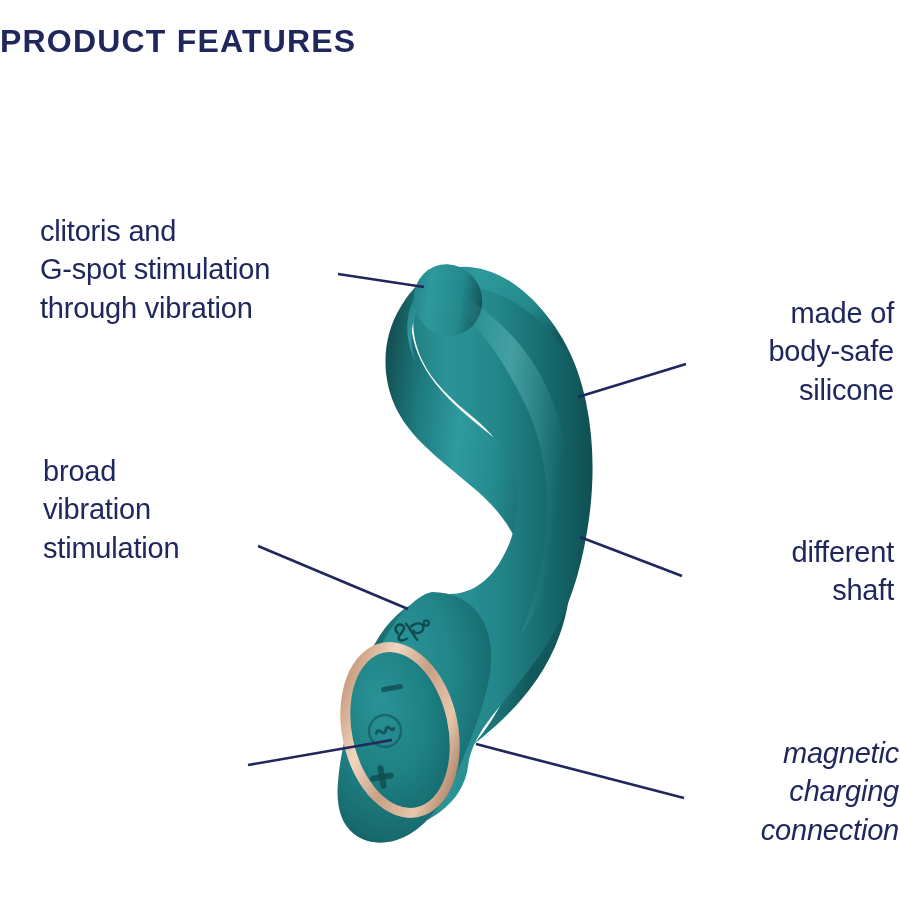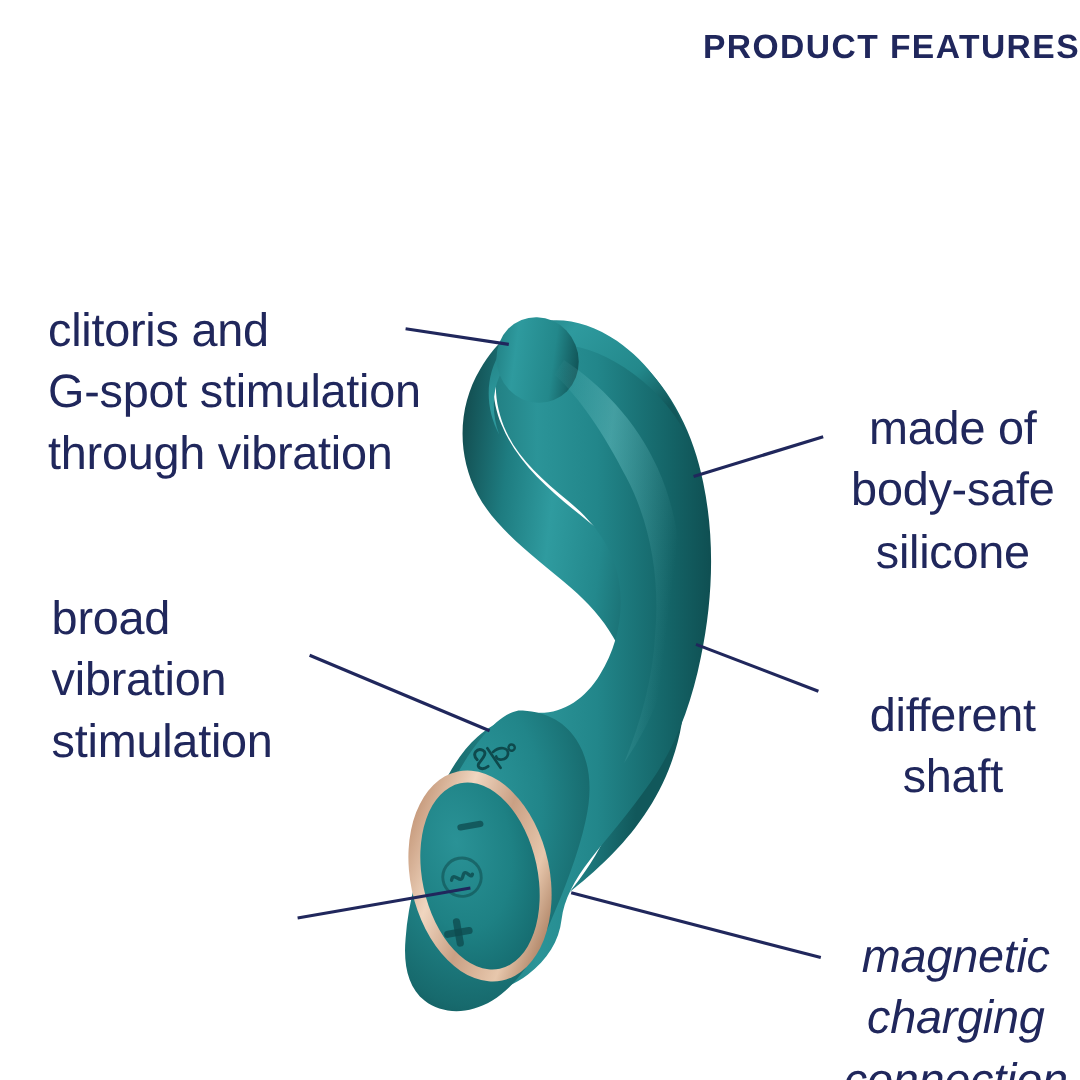--- a/index.html
+++ b/index.html
@@ -15,43 +15,42 @@
     overflow: hidden;
     font-family: "Liberation Sans", sans-serif;
   }
 
   
   #title {
     position: absolute;
     top: 24px;
     left: 0;
     width: 900px;
-    text-align: right;
+    text-align: left;
     font-family: "Liberation Sans", sans-serif;
-    font-size: 28px;
+    font-size: 32px;
     font-weight: bold;
     letter-spacing: 1.2px;
     color: #20275c;
     line-height: 1.1;
   }
 
   
   .label {
     position: absolute;
     color: #20275c;
     font-family: "Liberation Sans", sans-serif;
-    font-size: 39px;
+    font-size: 29px;
     font-weight: 400;
     line-height: 1.32;
     letter-spacing: -0.2px;
     white-space: pre-line;
-    margin-top: 38px;
   }
   .label.left  { text-align: left; }
-  .label.right { text-align: center; }
+  .label.right { text-align: right; }
 
   #label-clitoris-gspot { left: 40px;  top: 212px; width: 330px; }
   #label-broad-clitoral { left: 43px;  top: 452px; width: 250px; }
   #label-vibration-settings { left: 43px; top: 655px; width: 260px; }
   #label-body-safe { left: 694px; top: 294px; width: 200px; }
   #label-flexible-shaft { left: 694px; top: 533px; width: 200px; }
   #label-magnetic-charging { left: 694px; top: 734px; width: 205px; font-style: italic; }
 
   
   #artwork {

